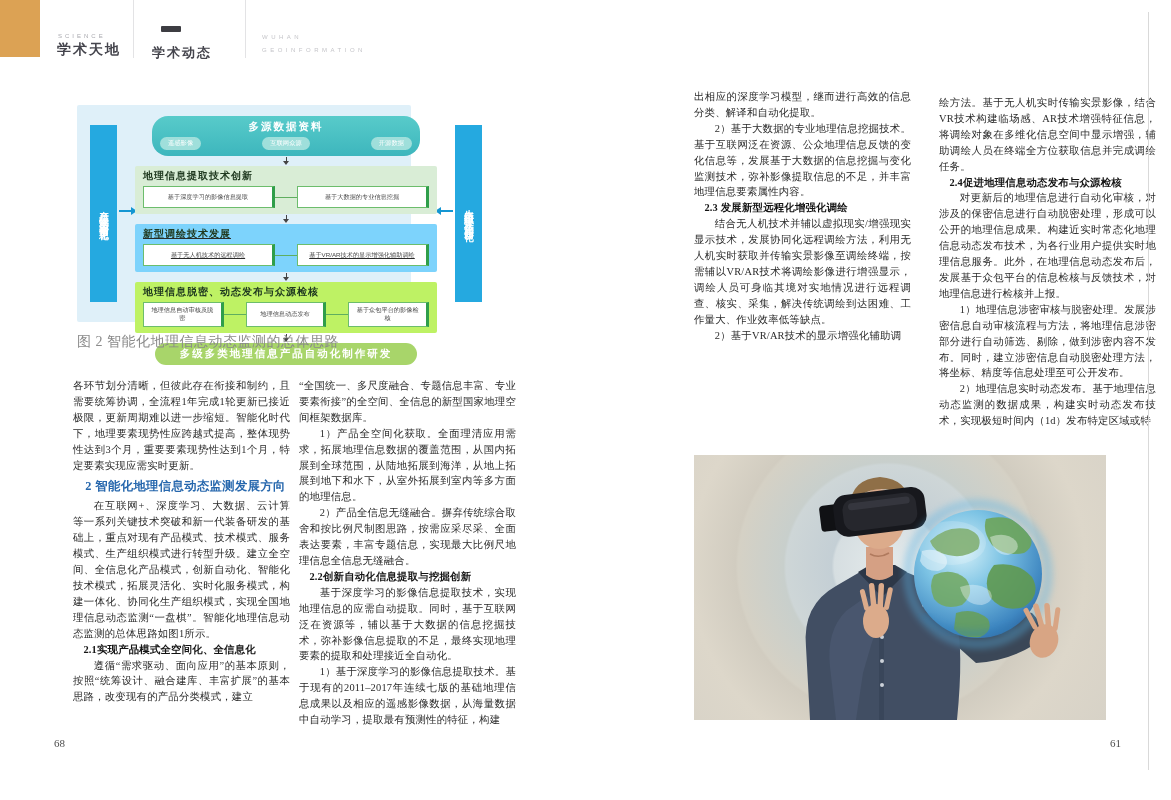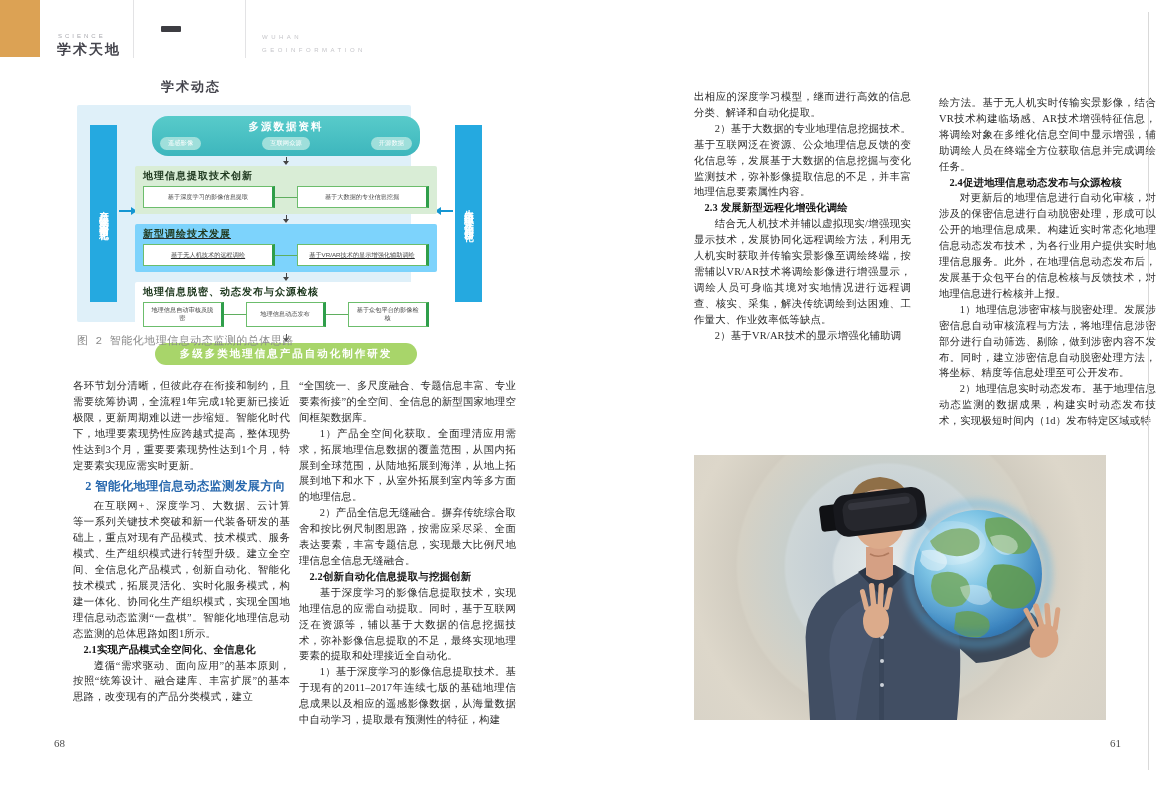--- a/index.html
+++ b/index.html
@@ -37,30 +37,30 @@
   .pill-row{display:flex;justify-content:space-between;gap:4px;}
   .pill{background:#9fdfdb;color:#fff;font-size:6.3px;border-radius:8px;padding:2px 8px;white-space:nowrap;}
   .darr{display:flex;flex-direction:column;align-items:center;margin:1px 0;}
   .darr i{display:block;width:1px;height:4px;background:#444;}
   .darr b{display:block;width:0;height:0;border-left:3px solid transparent;border-right:3px solid transparent;
         border-top:4px solid #444;}
   .sec{width:302px;border-radius:2px;padding:3px 8px 6px;box-sizing:border-box;}
   .sec-title{text-align:left;font-weight:bold;font-size:10px;color:#203a20;letter-spacing:1px;margin-bottom:3px;}
   .sec1{background:#d9edd6;}
   .sec2{background:#7dd3fc;text-decoration:underline;}
-  .sec3{background:#ffffff;}
+  .sec3{background:#bef264;}
   .subboxes{position:relative;display:flex;justify-content:center;gap:22px;}
   .subboxes::before{content:"";position:absolute;left:8%;right:8%;top:50%;height:1px;background:#5fae5f;}
   .subbox{position:relative;background:#fff;border:1px solid #6cbd6c;border-right:3px solid #2f9e4a;
         font-size:6.2px;color:#474747;padding:3px 5px;text-align:center;display:flex;align-items:center;
         justify-content:center;min-height:14px;max-width:130px;flex:1;line-height:1.35;}
   .bottom-pill{width:262px;background:#a8d56a;border-radius:14px;color:#fff;font-weight:bold;
         font-size:10.5px;letter-spacing:2px;text-align:center;padding:4px 0;}
-  .fig-caption{left:77px;top:333px;font-family:Liberation Mono, monospace;
-        font-size:11px;color:#8a8a8a;letter-spacing:0.5px;}
+  .fig-caption{left:77px;top:333px;font-family:Liberation Serif, serif;
+        font-size:14px;color:#8a8a8a;letter-spacing:0.5px;}
 
   
   .col{width:217px;font-size:10.4px;line-height:15.9px;text-align:justify;letter-spacing:0.2px;}
   .col p{margin:0;}
   .t-body{text-indent:2em;}
   .t-cont{text-indent:0;}
   .t-h2{color:#2667ad;font-weight:bold;font-size:12.3px;line-height:17px;text-indent:1em;
         margin:5px 0 3px !important;letter-spacing:0.4px;}
   .t-h3{font-weight:bold;text-indent:1em;color:#141414;}
   .page-num{font-size:11px;color:#4d4d4d;}
@@ -73,21 +73,21 @@
   .rule-right{left:1148px;top:12px;width:1px;height:758px;background:#d9d9d9;}
 </style>
 </head>
 <body>
 
 <div class="abs corner-block"></div>
 <div class="abs logo-mark"></div>
 <div class="abs hdr-en" style="left:58px;top:33px;">SCIENCE</div>
 <div class="abs hdr-cn" style="left:57px;top:41px;">学术天地</div>
 <div class="abs hdr-div" style="left:133px;"></div>
-<div class="abs hdr-cn" style="left:161px;top:44px;font-size:13px;margin-top:34px;">学术动态</div>
+<div class="abs hdr-cn" style="left:152px;top:44px;font-size:13px;">学术动态</div>
 <div class="abs hdr-div" style="left:245px;"></div>
 <div class="abs hdr-en-light" style="left:262px;top:34px;">WUHAN</div>
 <div class="abs hdr-en-light" style="left:262px;top:47px;">GEOINFORMATION</div>
 
 <div class="abs fig-panel">
   <div class="vbar vbar-left">
     <span>产品模式全空间全信息化</span>
   </div>
   <div class="bar-arrow r" style="left:42px;"></div>
   <div class="vbar vbar-right">

